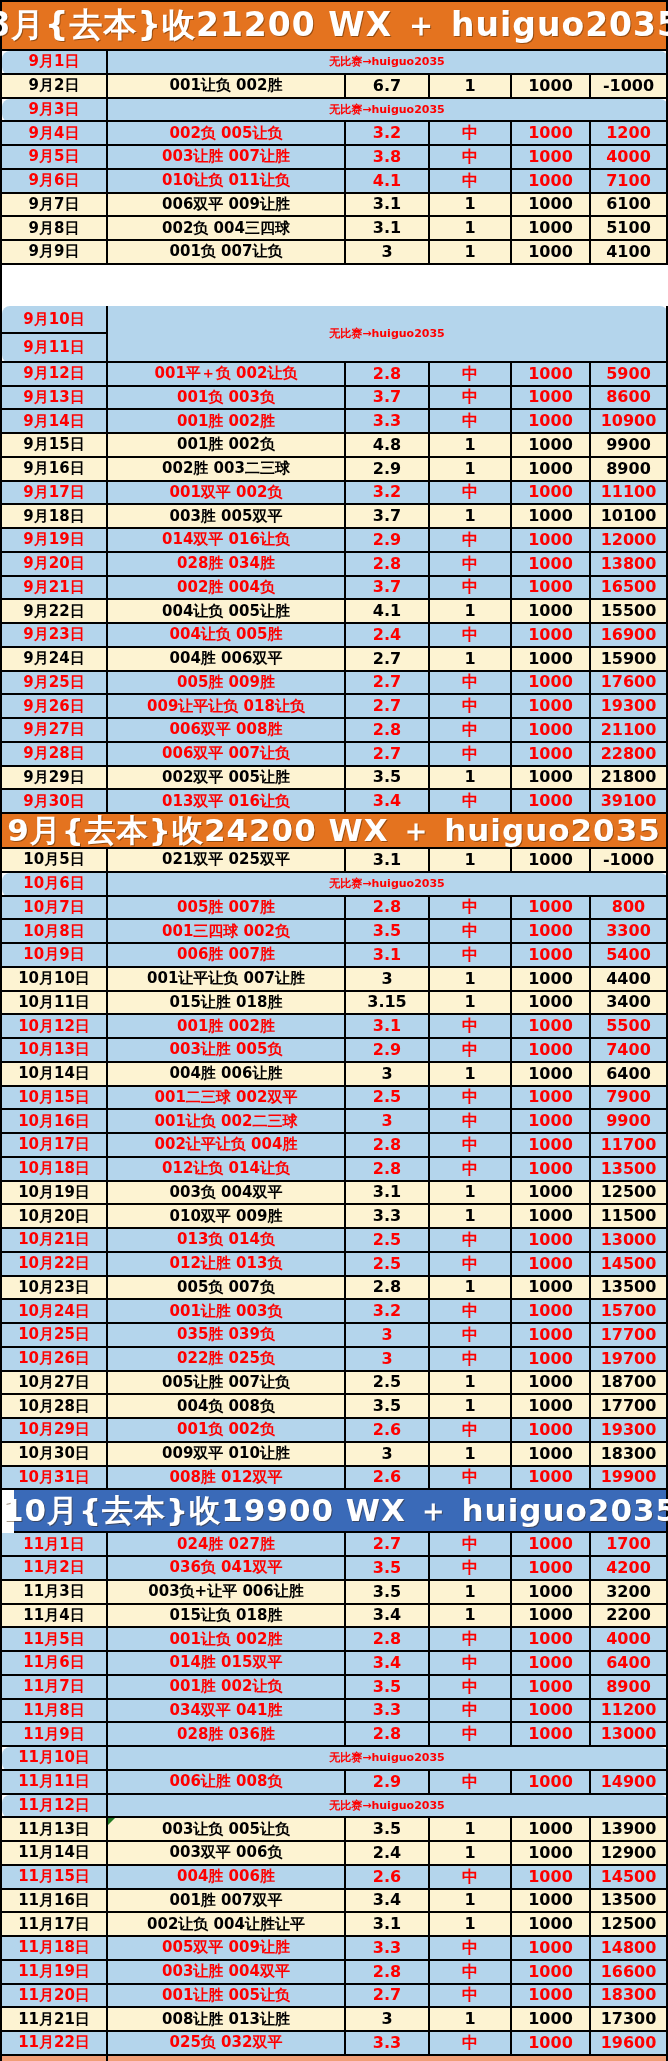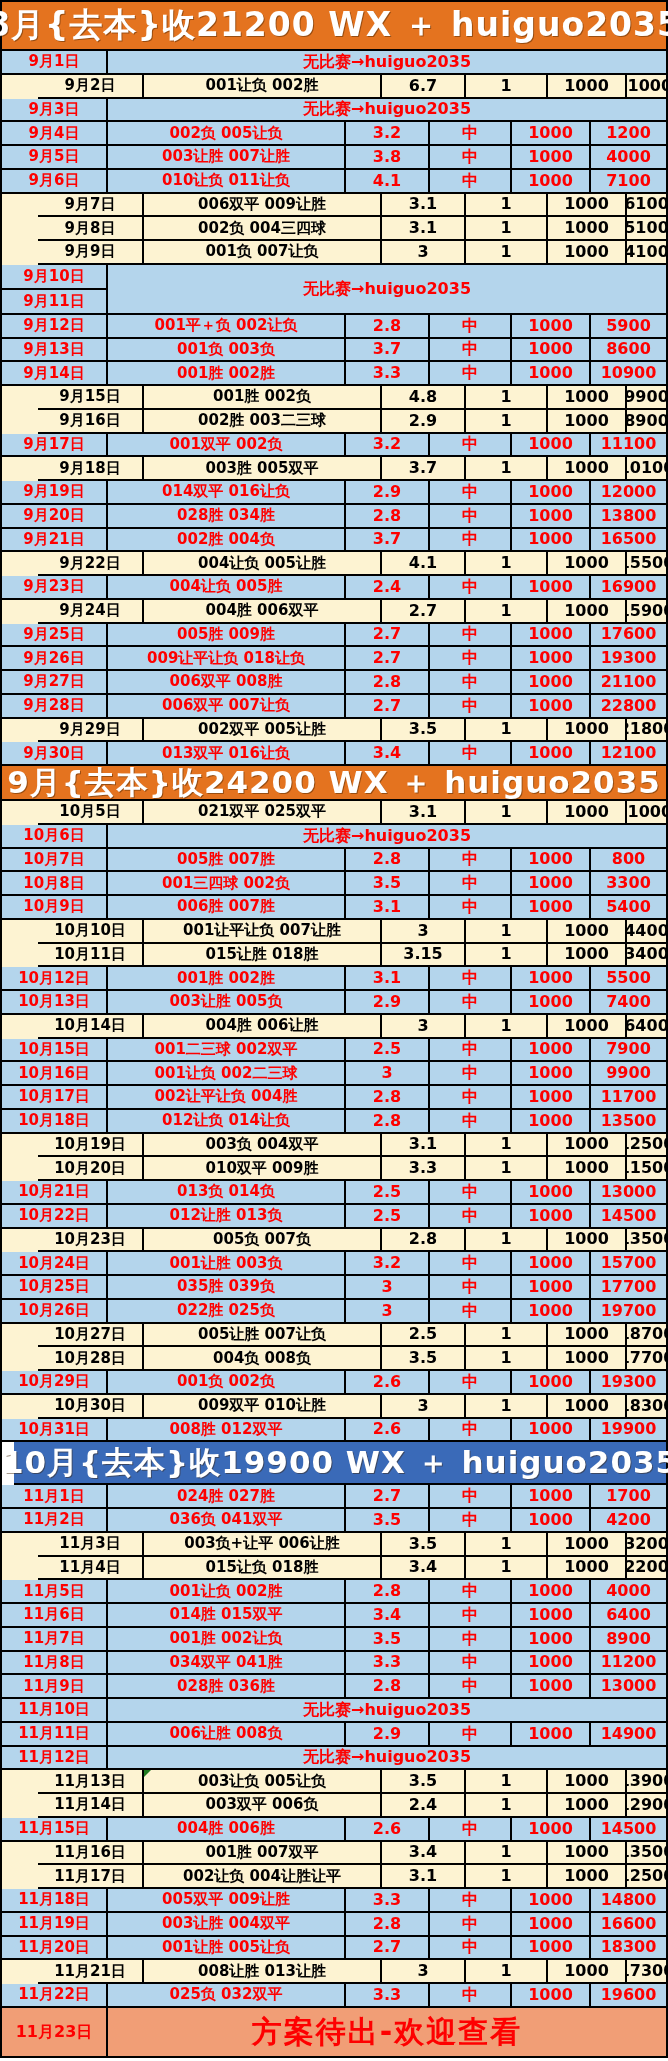--- a/index.html
+++ b/index.html
@@ -27,39 +27,39 @@
   }
   .month-header.orange { background:var(--orange_header,#e4731f); }
   .month-header.blue   { background:var(--blue_header,#3a6ab8); height:43px; font-size:31px;margin-left:12px; }
   .month-header.orange.compact { height:35px; font-size:31px; }
 
   .row {
     display:grid;
     grid-template-columns:106px 238px 84px 82px 79px 1fr;
     height:23.75px;
   }
-  .row.double { height:50px; grid-template-rows:1fr 1fr; }
+  .row.double { height:57px; grid-template-rows:1fr 1fr;margin-top:41px; }
 
   .cell {
     display:flex; align-items:center; justify-content:center;
     border-right:2px solid var(--border,#000);
     border-bottom:2px solid var(--border,#000);
     font-weight:bold;
     font-size:15px;
     white-space:nowrap;
     overflow:hidden;
     position:relative;
     line-height:1;
   }
 
   .row.win     { background:var(--blue_row,#b4d5ec); color:var(--red_text,#fe0000); }
-  .row.lose    { background:var(--cream_row,#fdf3d2); color:var(--black_text,#000000);padding-left:36px; }
-  .row.nomatch { background:var(--blue_row,#b4d5ec); color:var(--red_text,#fe0000); }
-
-  .cell.merged { grid-column:2 / -1; font-size:16px; }
+  .row.lose    { background:var(--cream_row,#fdf3d2); color:var(--black_text,#000000); }
+  .row.nomatch { background:var(--blue_row,#b4d5ec); color:var(--red_text,#fe0000);border-radius:8px; }
+
+  .cell.merged { grid-column:2 / -1; font-size:11px; }
   .row.double .cell.date1 { grid-row:1; grid-column:1; }
   .row.double .cell.date2 { grid-row:2; grid-column:1; }
   .row.double .cell.merged { grid-row:1 / span 2; }
 
   .cell.odds, .cell.result, .cell.stake, .cell.profit { font-size:16px; }
 
   .row.announce {
     height:50px;
     background:var(--salmon_row,#f19e76);
     color:var(--red_text,#fe0000);
@@ -292,21 +292,21 @@
       <div class="cell result">1</div>
       <div class="cell stake">1000</div>
       <div class="cell profit">21800</div>
     </div>
     <div class="row win">
       <div class="cell date">9月30日</div>
       <div class="cell pick">013双平 016让负</div>
       <div class="cell odds">3.4</div>
       <div class="cell result">中</div>
       <div class="cell stake">1000</div>
-      <div class="cell profit">12100</div>
+      <div class="cell profit">39100</div>
     </div>
     <div class="month-header orange compact">
       <span>9月{去本}收24200 WX ＋ huiguo2035</span>
     </div>
     <div class="row lose">
       <div class="cell date">10月5日</div>
       <div class="cell pick">021双平 025双平</div>
       <div class="cell odds">3.1</div>
       <div class="cell result">1</div>
       <div class="cell stake">1000</div>

